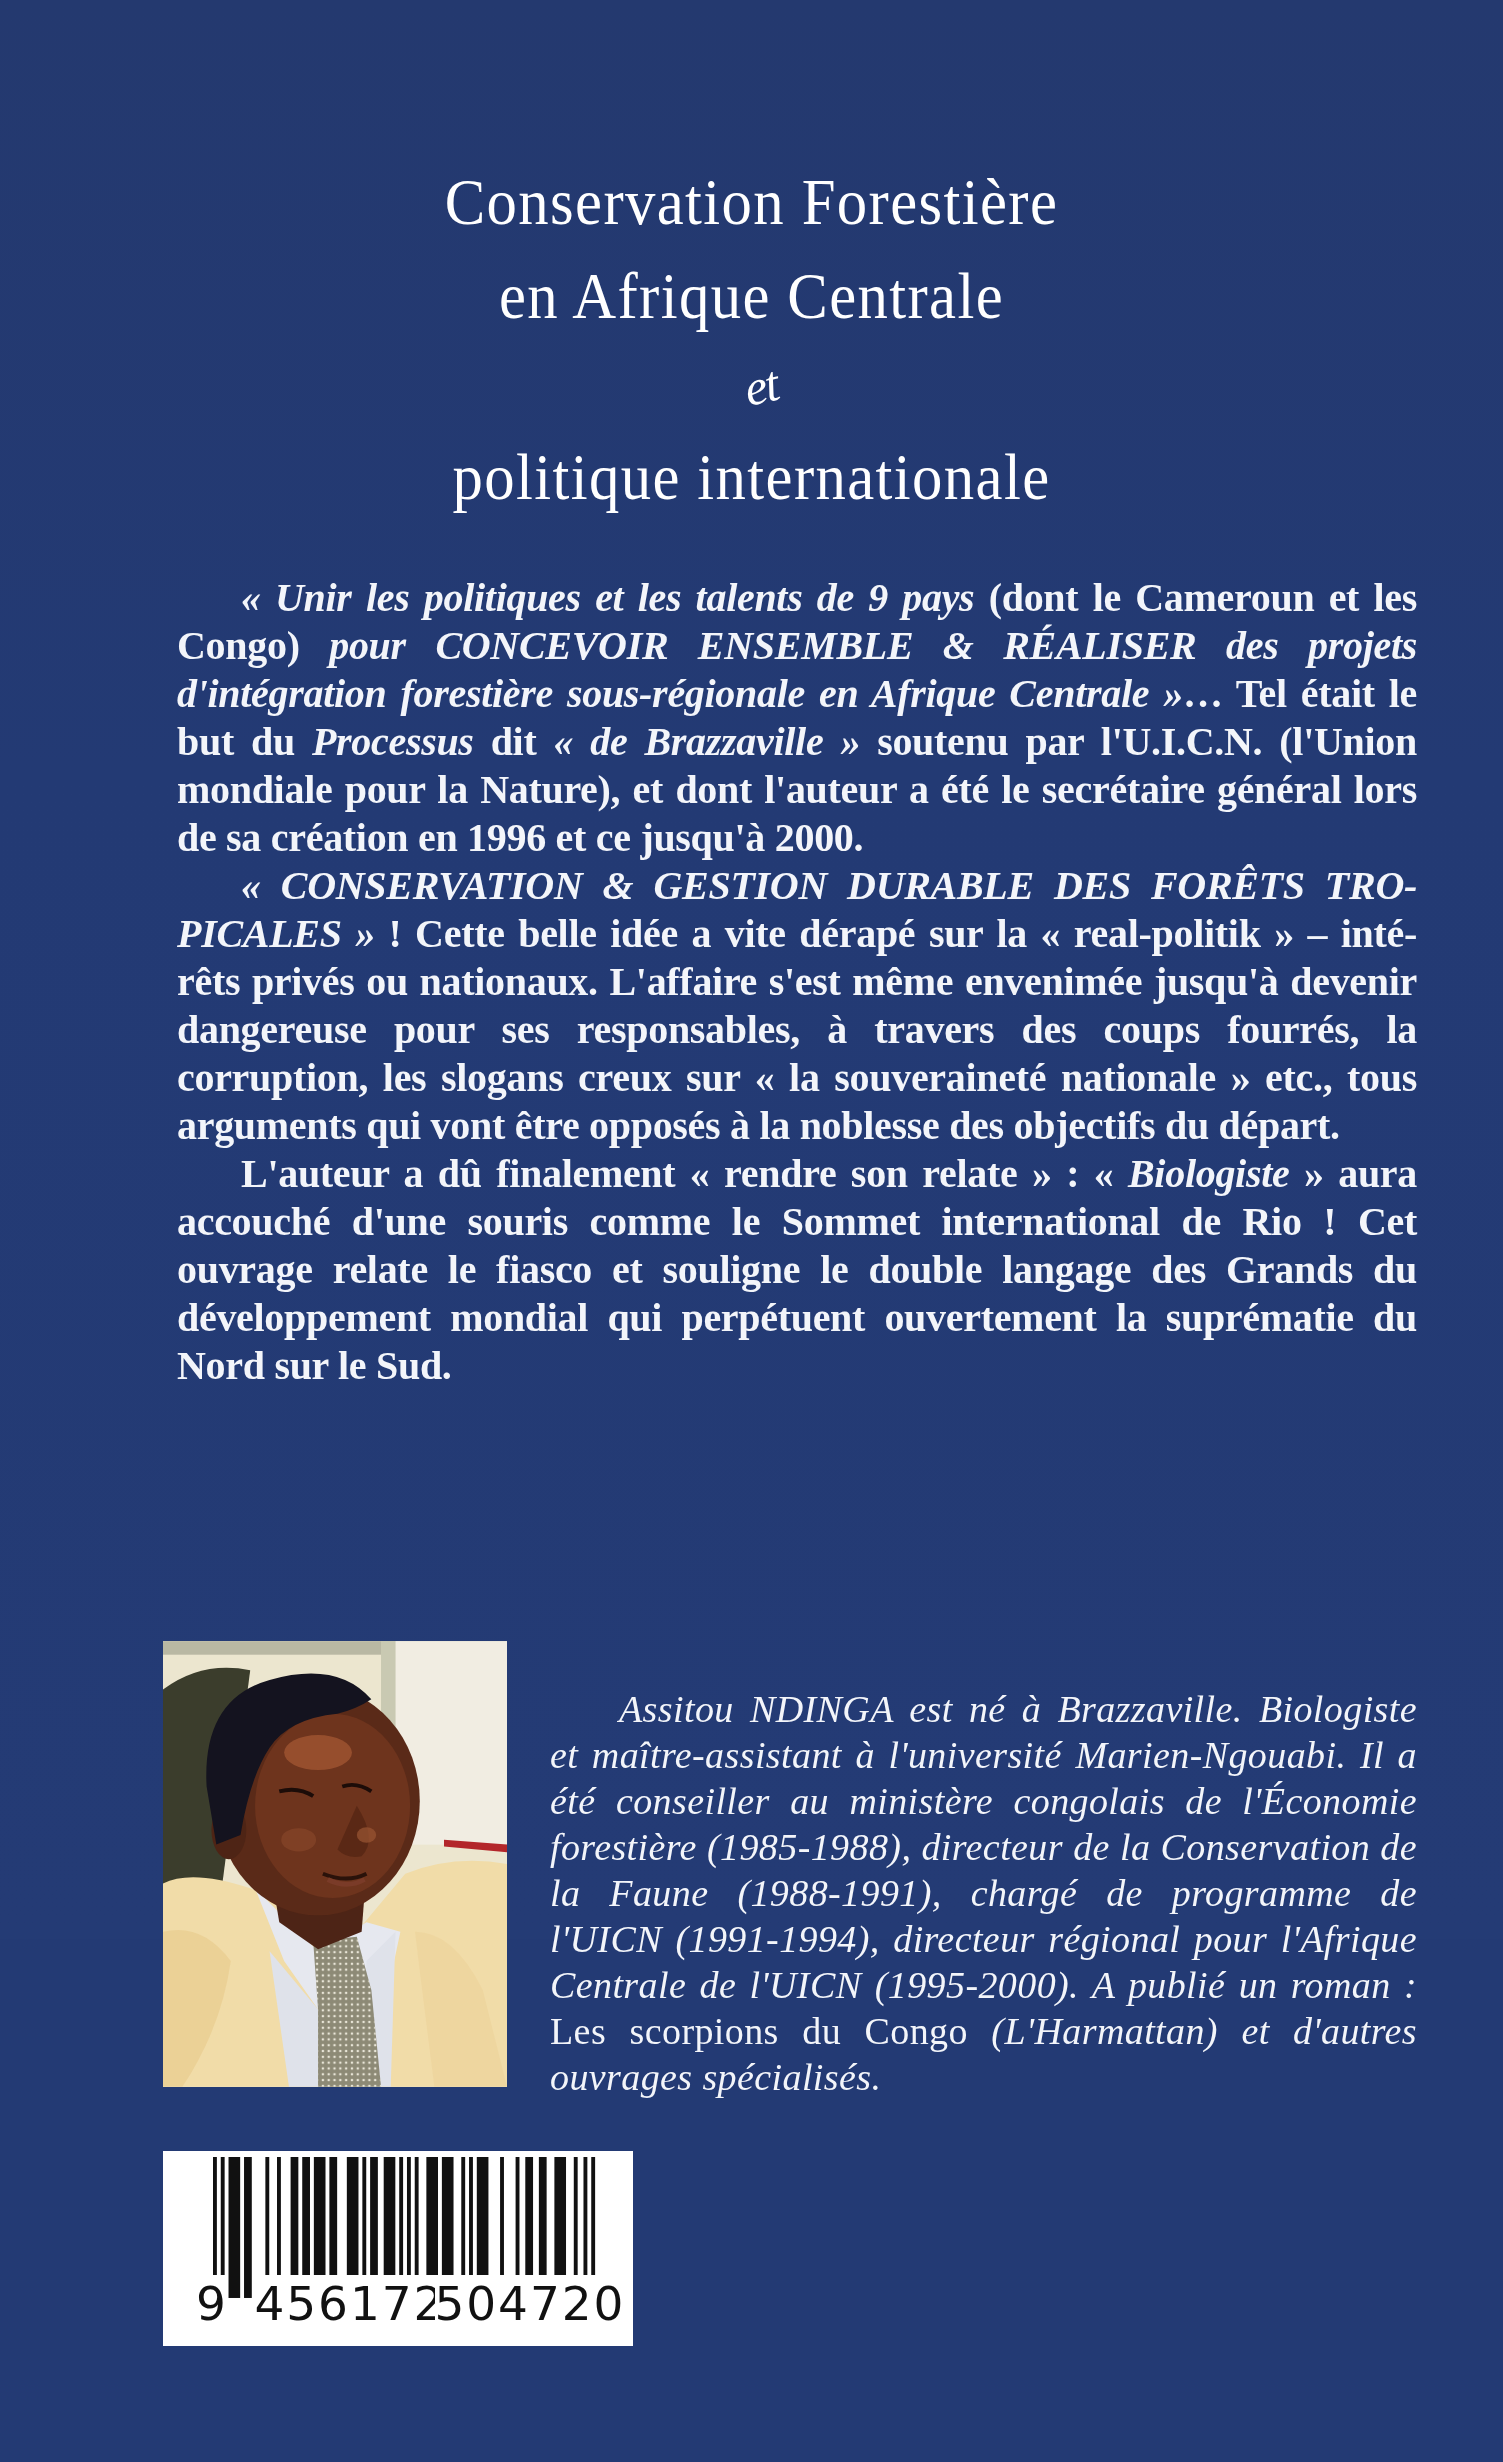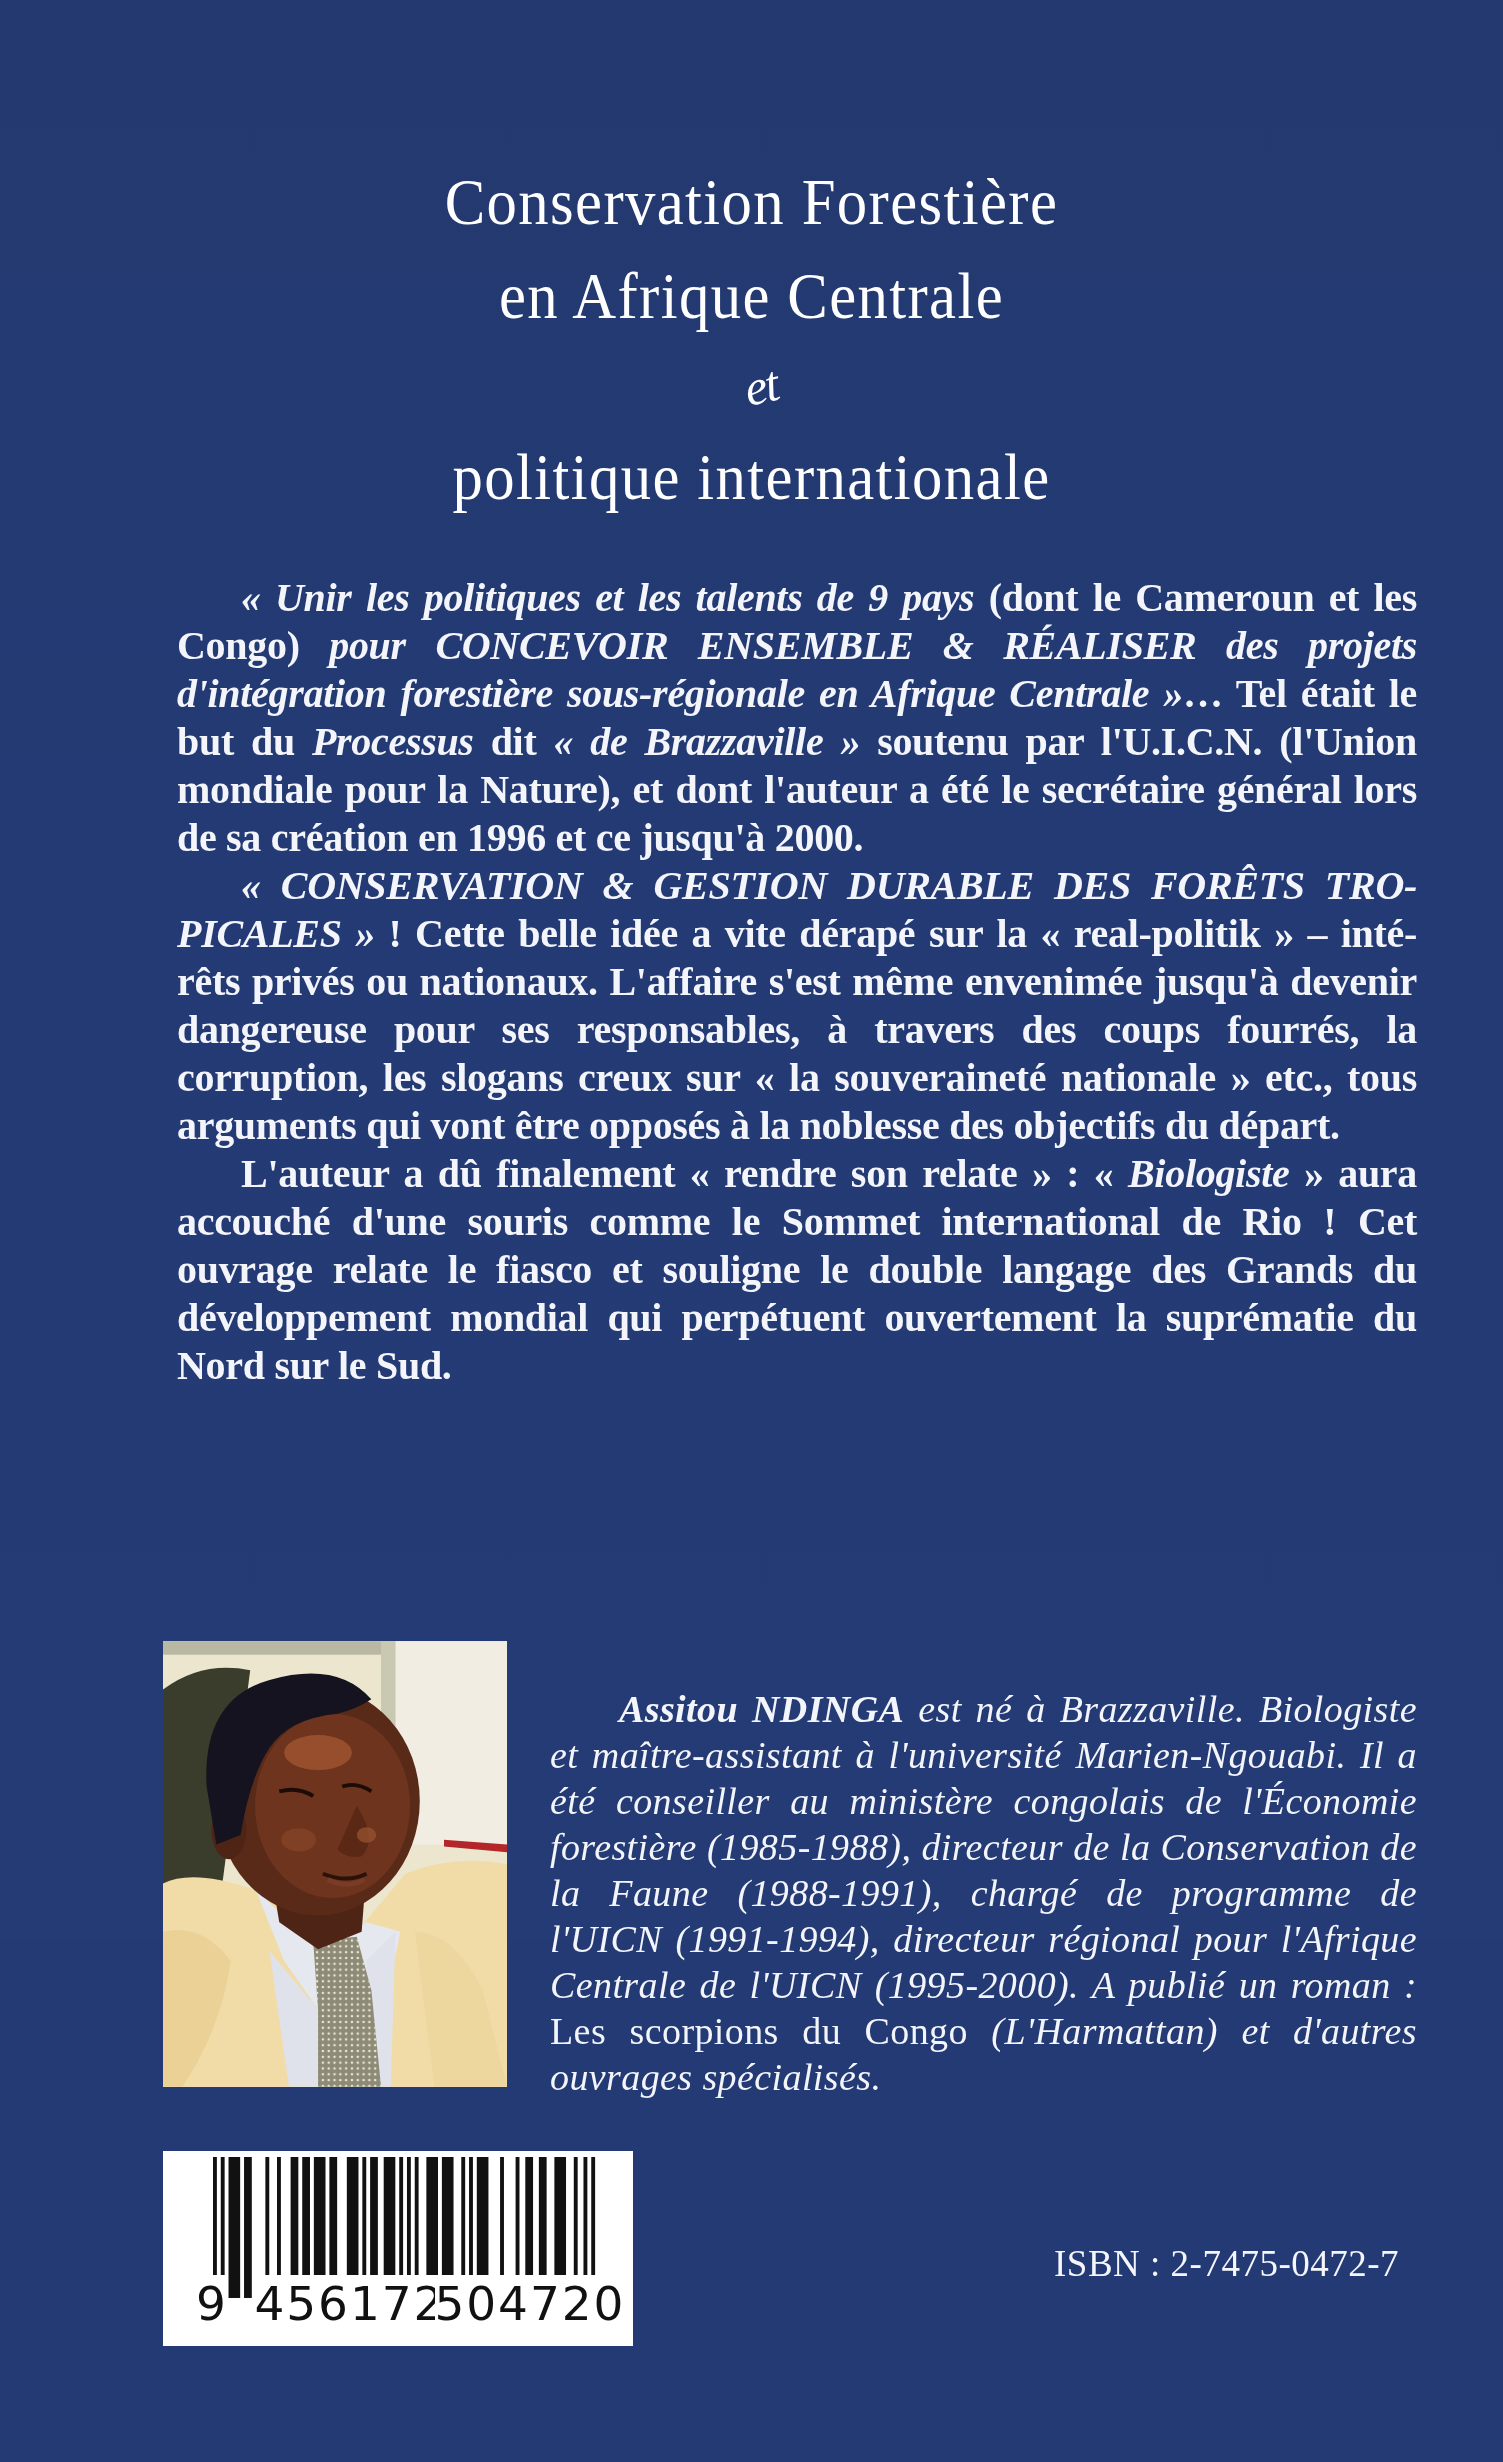--- a/index.html
+++ b/index.html
@@ -88,21 +88,21 @@
       font-style: italic;
       text-align: justify;
       color: #f3f5fa;
       letter-spacing: 0.4px;
     }
     .bio-text p {
       margin: 0;
       text-indent: 69px;
       text-align-last: left;
     }
-    .bio-text b { font-weight: bold; }
+    .bio-text b { font-weight: normal; }
     .bio-text .upright { font-style: normal; }
     
     .barcode-box {
       position: absolute;
       left: 163px;
       top: 2151px;
       width: 470px;
       height: 195px;
       background: #ffffff;
     }
@@ -259,16 +259,15 @@
         <rect x="390" y="0" width="4" height="170"></rect>
       </g>
     </svg>
     <div class="barcode-digits">
       <span style="left:17.5px;">9</span>
       <span style="left:76px; letter-spacing:1.9px;">456172</span>
       <span style="left:256px; letter-spacing:1.9px;">504720</span>
     </div>
   </div>
 
-  <div class="isbn">ISBN : 2-7475-0472-7</div>
 
 </div>
 
 
 </body></html>

